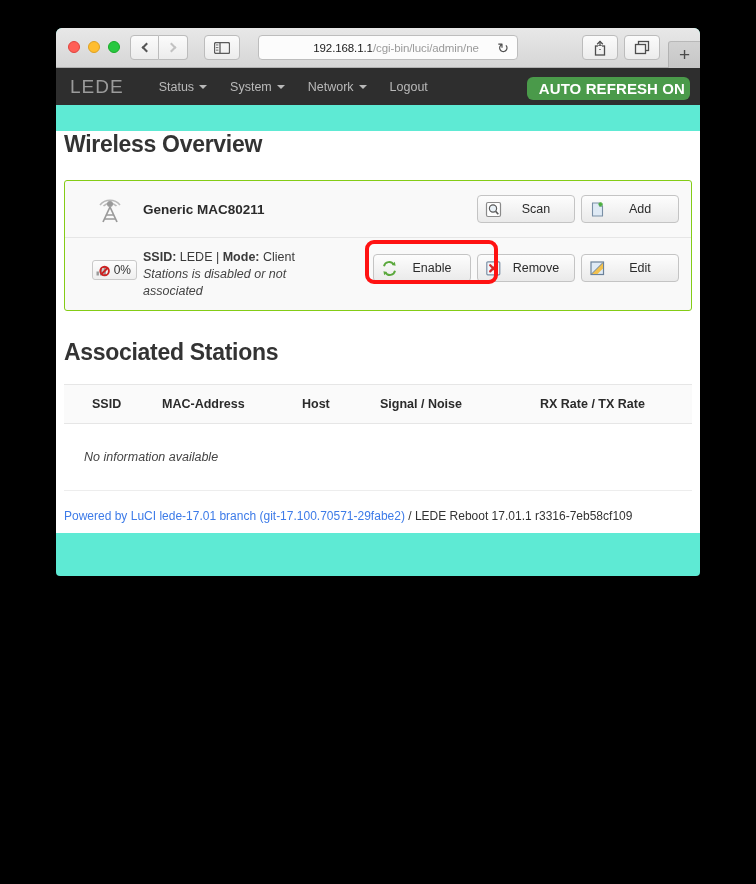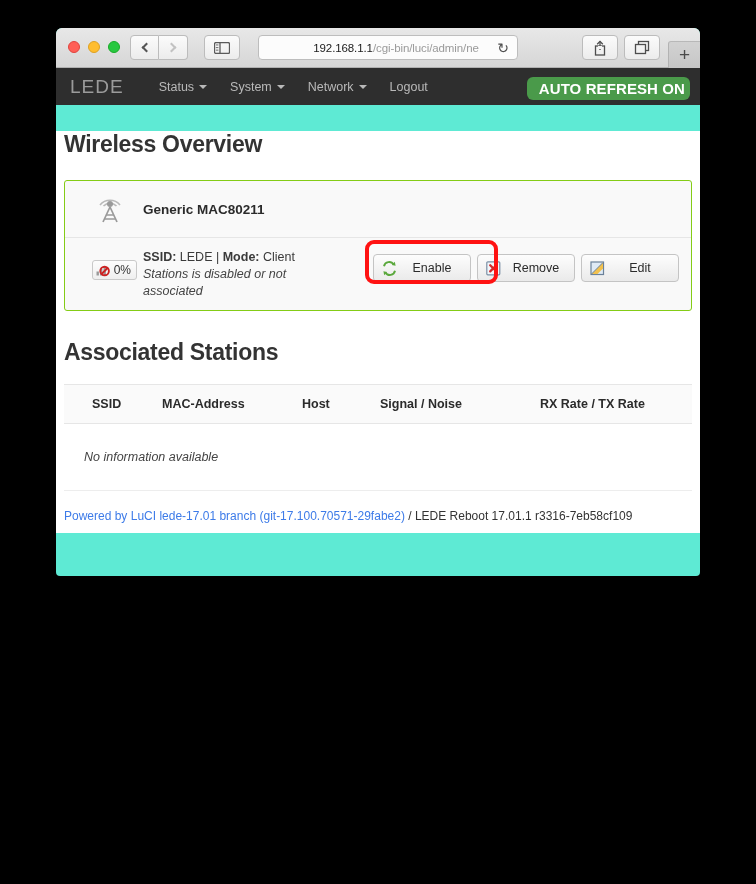--- a/index.html
+++ b/index.html
@@ -335,20 +335,39 @@
               <line x1="18" y1="16" x2="25" y2="31"></line>
               <line x1="14.4" y1="24" x2="21.6" y2="24"></line>
               <line x1="12.6" y1="28" x2="23.4" y2="28"></line>
             </g>
           </svg>
         </div>
         <div class="radio-name">
           <div>Generic MAC80211</div>
         </div>
         <div class="btn-group">
+          <div class="luci-btn">
+            <svg class="bicon" viewBox="0 0 17 17">
+              <rect x="1.5" y="1.5" width="14" height="14" rx="1.5" fill="#fdfdfd" stroke="#8a8a8a" stroke-width="1.2"></rect>
+              <circle cx="8" cy="7.5" r="3.6" fill="#e9f1f7" stroke="#5a5a5a" stroke-width="1.2"></circle>
+              <line x1="10.7" y1="10.4" x2="13.3" y2="13.3" stroke="#5a5a5a" stroke-width="1.6"></line>
+            </svg>
+            <span class="blabel">Scan</span>
+          </div>
+          <div class="luci-btn">
+            <svg class="bicon" viewBox="0 0 17 17">
+              <path d="M3.5 2 h7 l3 3 v10 h-10 z" fill="#dfeaf5" stroke="#7a8fa5" stroke-width="1.1"></path>
+              <path d="M10.5 2 v3 h3" fill="#f4f8fc" stroke="#7a8fa5" stroke-width="1.1"></path>
+              <g stroke="#4caf3f" stroke-width="2.1">
+                <line x1="11.6" y1="1.2" x2="11.6" y2="5.4"></line>
+                <line x1="9.5" y1="3.3" x2="13.7" y2="3.3"></line>
+              </g>
+            </svg>
+            <span class="blabel">Add</span>
+          </div>
         </div>
       </div>
 
       <div class="iface-row">
         <div class="sig-cell">
           <div class="sig-badge">
             <svg width="15" height="14" viewBox="0 0 15 14">
               <g fill="#9a9a9a">
                 <rect x="0.5" y="8.5" width="2.4" height="4"></rect>
                 <rect x="4.0" y="6.0" width="2.4" height="6.5"></rect>

